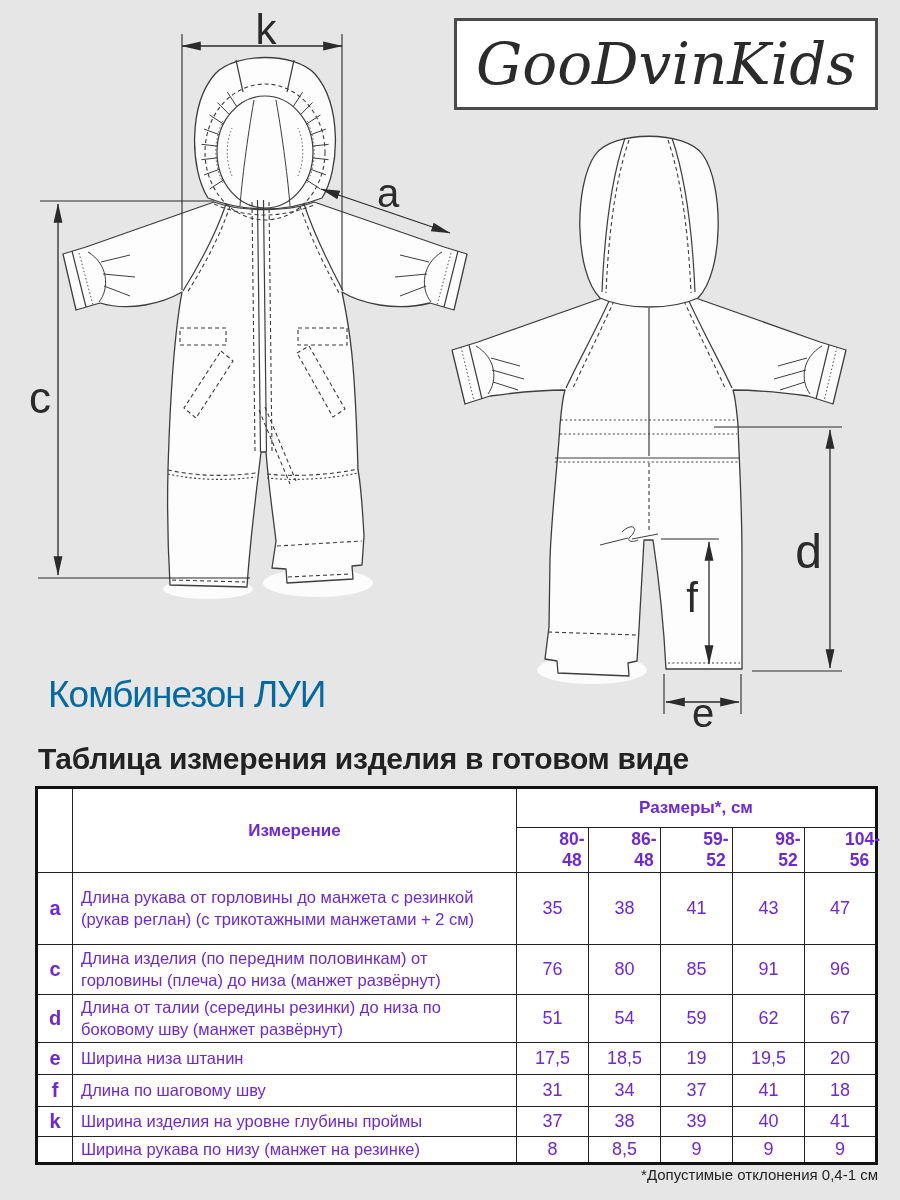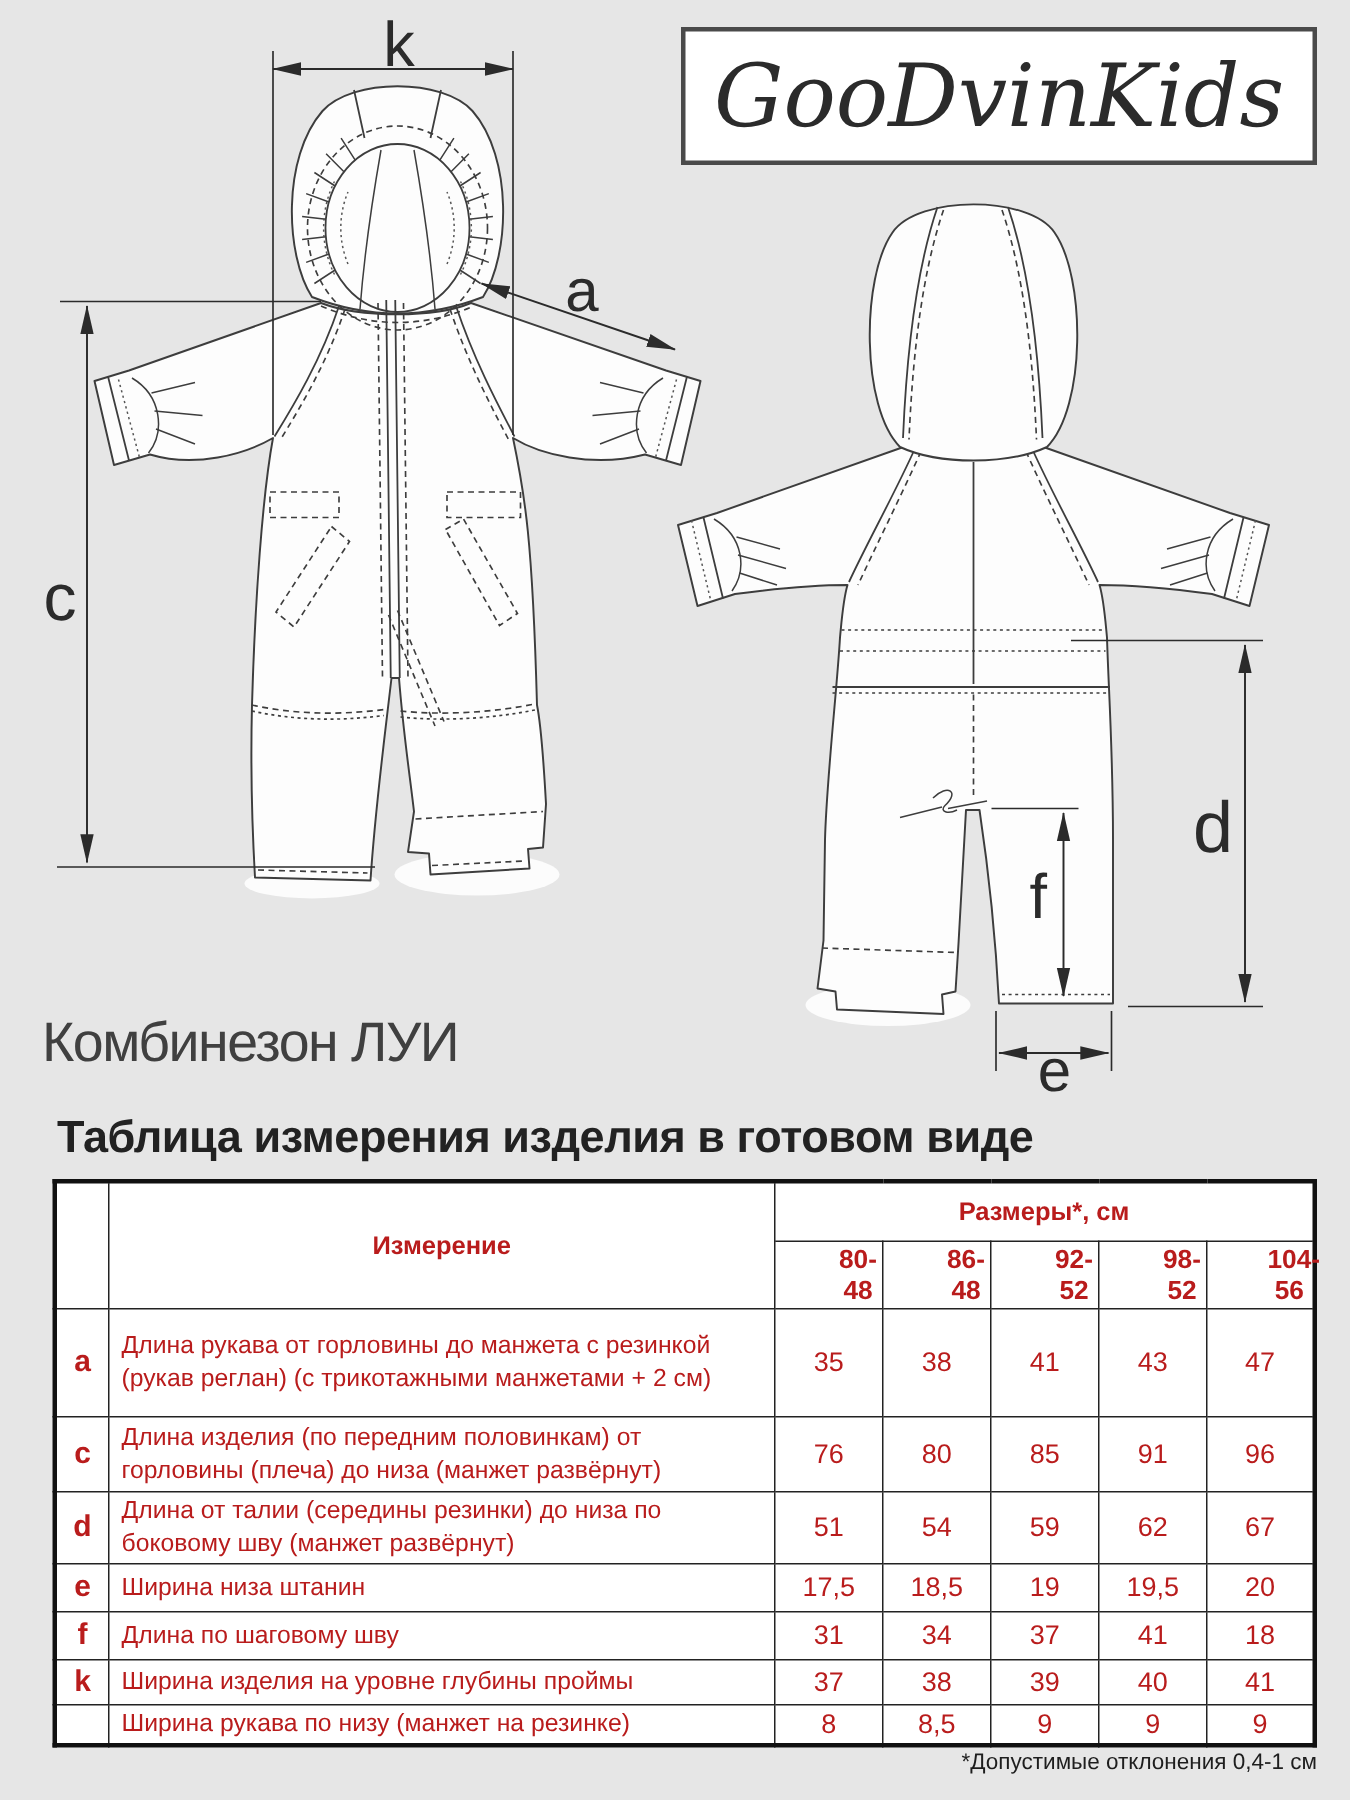--- a/index.html
+++ b/index.html
@@ -12,33 +12,33 @@
   .logo-box {
     position:absolute; left:454px; top:18px; width:418px; height:86px;
     background:#ffffff; border:3px solid #4a4a4a;
     display:flex; align-items:center; justify-content:center;
   }
   .logo-text {
     font-family:"DejaVu Serif", serif; font-style:italic;
     font-size:58px; color:#2b2b2b; letter-spacing:0px; white-space:nowrap;
   }
   .product-title {
-    position:absolute; left:28px; top:674px;
-    font-size:37px; letter-spacing:-1px; color:#404040;
+    position:absolute; left:48px; top:674px;
+    font-size:37px; letter-spacing:-1px; color:#0369a1;
   }
   .table-title {
     position:absolute; left:38px; top:742px;
     font-size:30px; font-weight:bold; letter-spacing:-0.3px; color:#222;
   }
   table.size-table {
     position:absolute; left:35px; top:786px; width:843px;
     border-collapse:collapse; table-layout:fixed; background:#fff;
     border:3px solid #111;
   }
-  .size-table th, .size-table td { border:1.6px solid #222; color:#b91c1c; }
+  .size-table th, .size-table td { border:1.6px solid #222; color:#6d28d9; }
   .corner-col  { width:36px; }
   .measure-col { width:444px; }
   .size-col    { width:72px; }
   .measure-header { font-size:17px; font-weight:bold; text-align:center; }
   .sizes-header   { font-size:17px; font-weight:bold; text-align:center; }
   .size-col-header{ font-size:17.5px; font-weight:bold; text-align:center;padding-left:40px; }
   .letter-cell { font-size:20px; font-weight:bold; text-align:center; }
   .measure-cell{ font-size:16.5px; line-height:1.3; text-align:left; padding:2px 8px; }
   .value-cell  { font-size:18px; text-align:center; }
   tr.r-hdr1 { height:40px; } tr.r-hdr2 { height:37px; }
@@ -225,21 +225,21 @@
   </colgroup>
   <tbody>
       <tr class="r-hdr1">
     <th rowspan="2" class="letter-cell"></th>
     <th rowspan="2" class="measure-header">Измерение</th>
     <th colspan="5" class="sizes-header">Размеры*, см</th>
   </tr>
   <tr class="r-hdr2">
     <th class="size-col-header">80-48</th>
     <th class="size-col-header">86-48</th>
-    <th class="size-col-header">92-52</th>
+    <th class="size-col-header">59-52</th>
     <th class="size-col-header">98-52</th>
     <th class="size-col-header">104-56</th>
   </tr>
   <tr class="r-a">
     <td class="letter-cell">a</td>
     <td class="measure-cell">Длина рукава от горловины до манжета с резинкой (рукав реглан) (с трикотажными манжетами + 2 см)</td>
     <td class="value-cell">35</td>
     <td class="value-cell">38</td>
     <td class="value-cell">41</td>
     <td class="value-cell">43</td>

